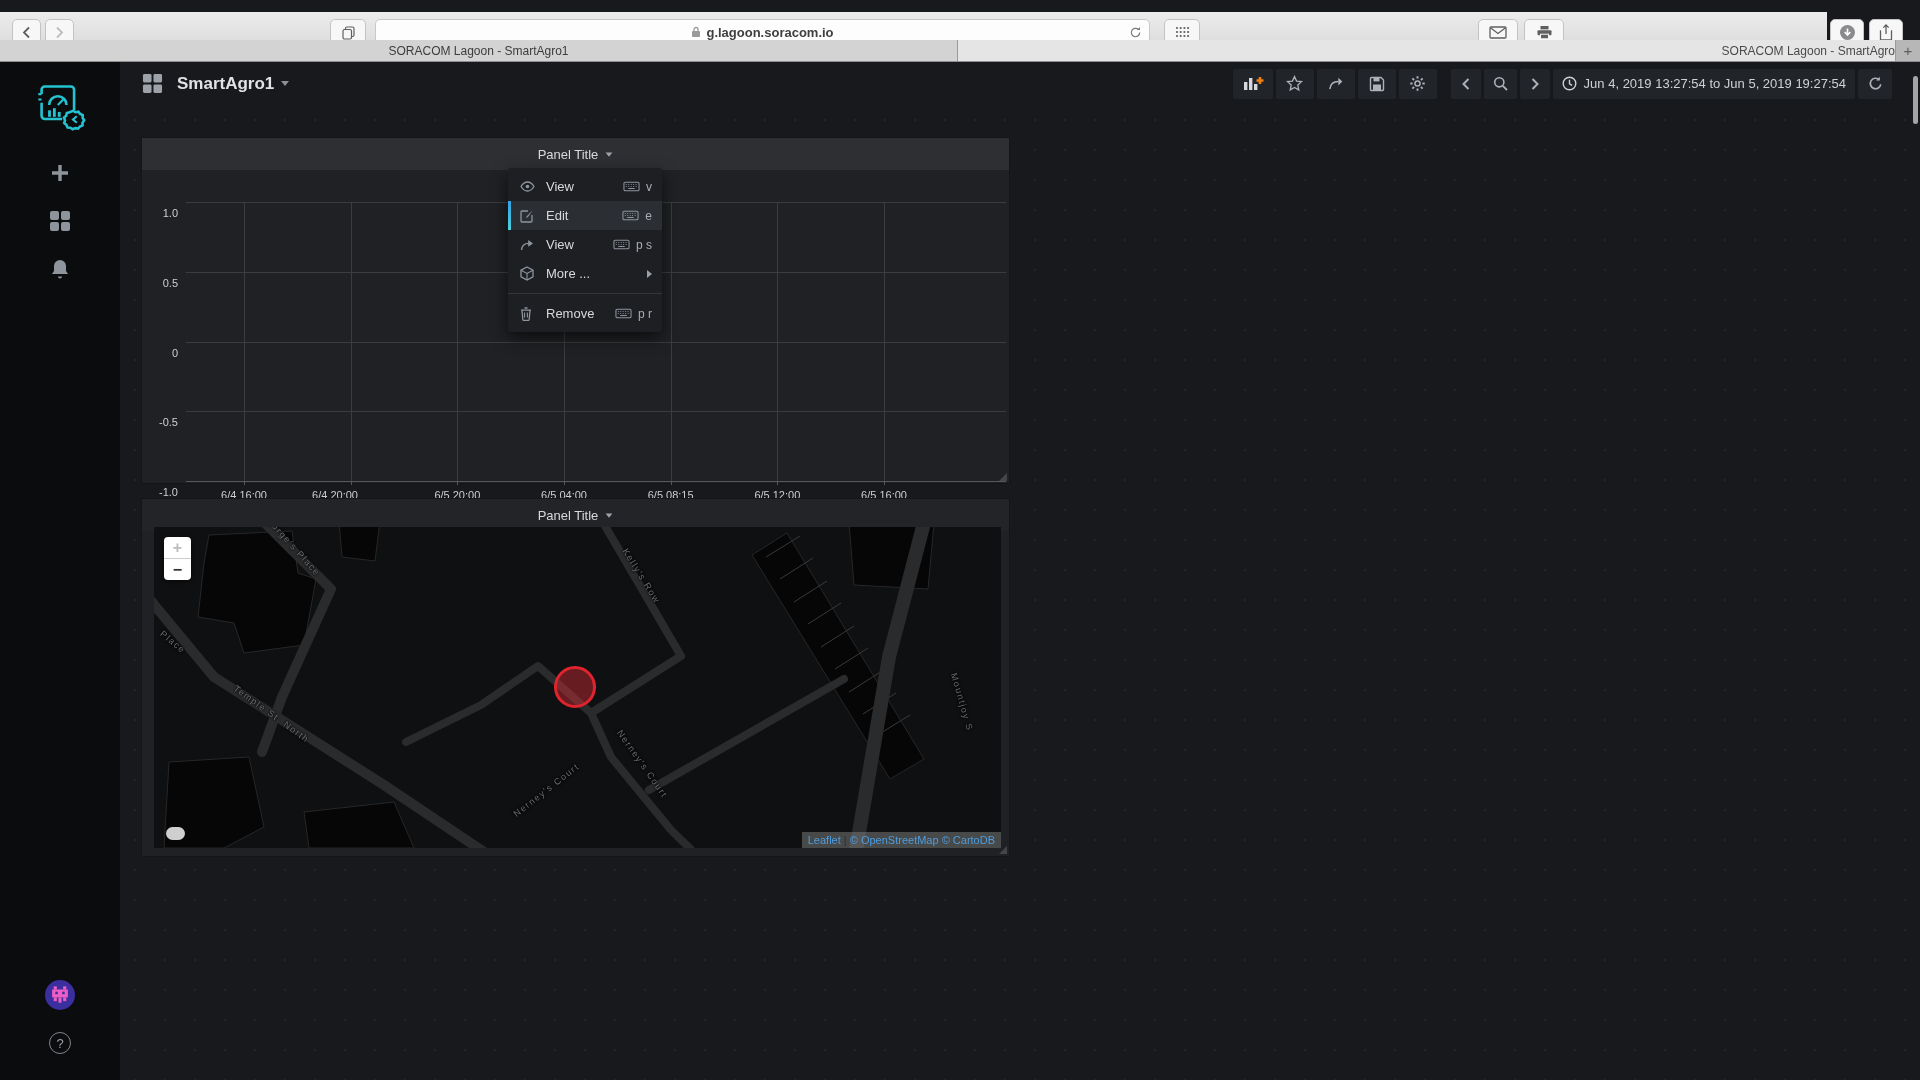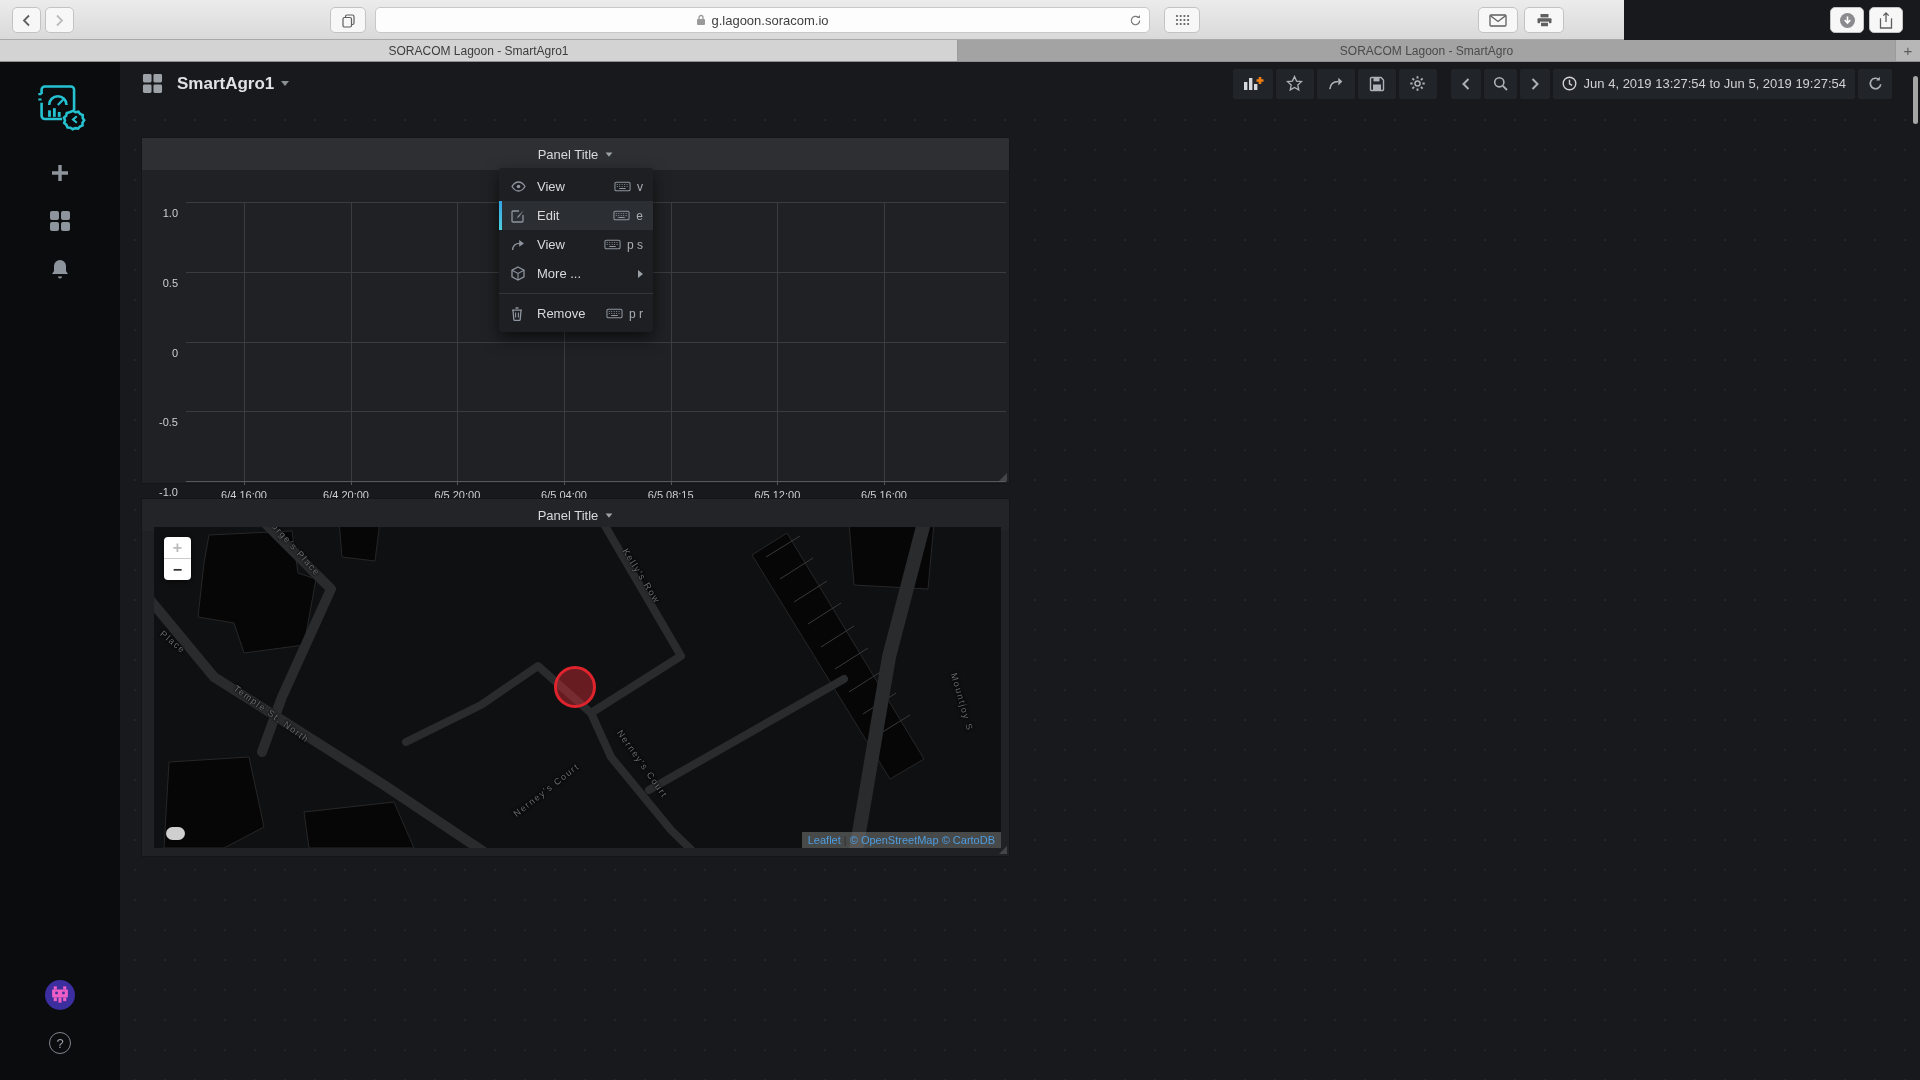--- a/index.html
+++ b/index.html
@@ -1,38 +1,38 @@
 <!DOCTYPE html>
 <html style="--accent_cyan: #4fd0dd; --orange: #f07f12; --marker_red: #e0242e; --logo_cyan: #25c2d1; --link_blue: #4d9de0; --avatar_bg: #3b2e9e; --avatar_pink: #ef5ec4;"><head>
 <meta charset="utf-8">
 <style>
   * { margin:0; padding:0; box-sizing:border-box; }
   html,body { width:1920px; height:1080px; overflow:hidden; background:#17191d;
               font-family:"Liberation Sans", sans-serif; }
 
   
-  .browser-toolbar { position:absolute; left:0; top:0; width:1624px; height:40px;
-    background:linear-gradient(#ececec,#d9d9d9); border-bottom:1px solid #a9a9a9; }
+  .browser-toolbar { position:absolute; left:0; top:12px; width:1827px; height:40px;
+    background:linear-gradient(#ececec,#d9d9d9); border-bottom:1px solid #a9a9a9;font-weight:bold; }
   .tb-btn { position:absolute; top:7px; height:26px; background:#f7f7f7;
     border:1px solid #c3c3c3; border-radius:5px; color:#5f5f5f;
     display:flex; align-items:center; justify-content:center; }
   .tb-btn svg { display:block; }
   .tb-btn.disabled { color:#bcbcbc; }
   .url-field { position:absolute; left:375px; top:7px; width:775px; height:26px;
     background:#fdfdfd; border:1px solid #c8c8c8; border-radius:5px;
     display:flex; align-items:center; justify-content:center; color:#3f3f3f; font-size:13px; }
   .url-field .lock { color:#9a9a9a; margin-right:5px; display:flex; }
   .url-field .reload { position:absolute; right:7px; color:#7a7a7a; display:flex; }
 
   .tab-bar { position:absolute; left:0; top:40px; width:1920px; height:22px;
     background:#b7b7b7; border-bottom:1px solid #8f8f8f; display:flex; }
   .tab { height:100%; display:flex; align-items:center; justify-content:center;
     font-size:12px; color:#4a4a4a; border-right:1px solid #9b9b9b; }
   .tab.active { background:#d3d3d3; color:#3c3c3c; }
-  .tab.inactive { background:#a3a3a3; }
+  .tab.inactive { background:#e5e5e5;justify-content:flex-end; }
   .newtab { width:24px; display:flex; align-items:center; justify-content:center;
     color:#5c5c5c; font-size:15px; }
 
   
   .app { position:absolute; left:0; top:62px; width:1920px; height:1018px; background:#17191d; }
 
   .sidebar { position:absolute; left:0; top:0; width:120px; height:100%;
     background:#0b0c0e; display:flex; flex-direction:column; align-items:center; }
   .sidebar .logo { margin-top:18px; }
   .side-icon { color:#8e949b; margin-top:26px; display:flex; }
@@ -97,21 +97,21 @@
   .lz-sep { height:1px; background:#ccc; }
   .map-marker { position:absolute; border-radius:50%; background:rgba(224,45,57,0.42);
     border:3px solid var(--marker_red); }
   .scale-pill { position:absolute; left:12px; bottom:8px; width:19px; height:13px;
     border-radius:7px; background:#cfcfcf; }
   .attribution { position:absolute; right:0; bottom:0; background:rgba(130,130,130,0.5);
     padding:2px 6px; font-size:11px; color:#2f2f2f; }
   .attribution a { color:var(--link_blue); text-decoration:none; }
 
   
-  .ctx-menu { position:absolute; left:379px; top:63px; width:154px; background:#1d1f23;
+  .ctx-menu { position:absolute; left:388px; top:63px; width:154px; background:#1d1f23;
     border-radius:3px; box-shadow:0 6px 16px rgba(0,0,0,.6); padding:4px 0; z-index:10; }
   .mi { height:29px; display:flex; align-items:center; padding:0 10px 0 12px;
     color:#d8d9da; font-size:13px; position:relative; }
   .mi .mi-icon { width:15px; color:#8e959e; display:flex; margin-right:11px; }
   .mi .mi-right { margin-left:auto; display:flex; align-items:center; gap:6px;
     color:#a9aeb5; font-size:12px; }
   .mi .kbd-icon { color:#8e959e; display:flex; }
   .mi.highlight { background:#2b2e33; }
   .mi.highlight::before { content:""; position:absolute; left:0; top:0; bottom:0; width:3px;
     background:linear-gradient(180deg,#33a2e5,var(--accent_cyan)); }
@@ -377,21 +377,21 @@
               <div class="xtick" style="left: 378.01px;"></div>
               <div class="vgrid" style="left: 484.68px;"></div>
               <div class="xtick" style="left: 484.68px;"></div>
               <div class="vgrid" style="left: 591.35px;"></div>
               <div class="xtick" style="left: 591.35px;"></div>
               <div class="vgrid" style="left: 698.02px;"></div>
               <div class="xtick" style="left: 698.02px;"></div>
             </div>
           <div class="x-axis">
               <div class="xlab" style="left: 18px;">6/4 16:00</div>
-              <div class="xlab" style="left: 120px;">6/4 20:00</div>
+              <div class="xlab" style="left: 109px;">6/4 20:00</div>
               <div class="xlab" style="left: 231.34px;">6/5 20:00</div>
               <div class="xlab" style="left: 338.01px;">6/5 04:00</div>
               <div class="xlab" style="left: 444.68px;">6/5 08:15</div>
               <div class="xlab" style="left: 551.35px;">6/5 12:00</div>
               <div class="xlab" style="left: 658.02px;">6/5 16:00</div>
             </div>
         </div>
         <div class="resize-handle"></div>
       </div>
 

